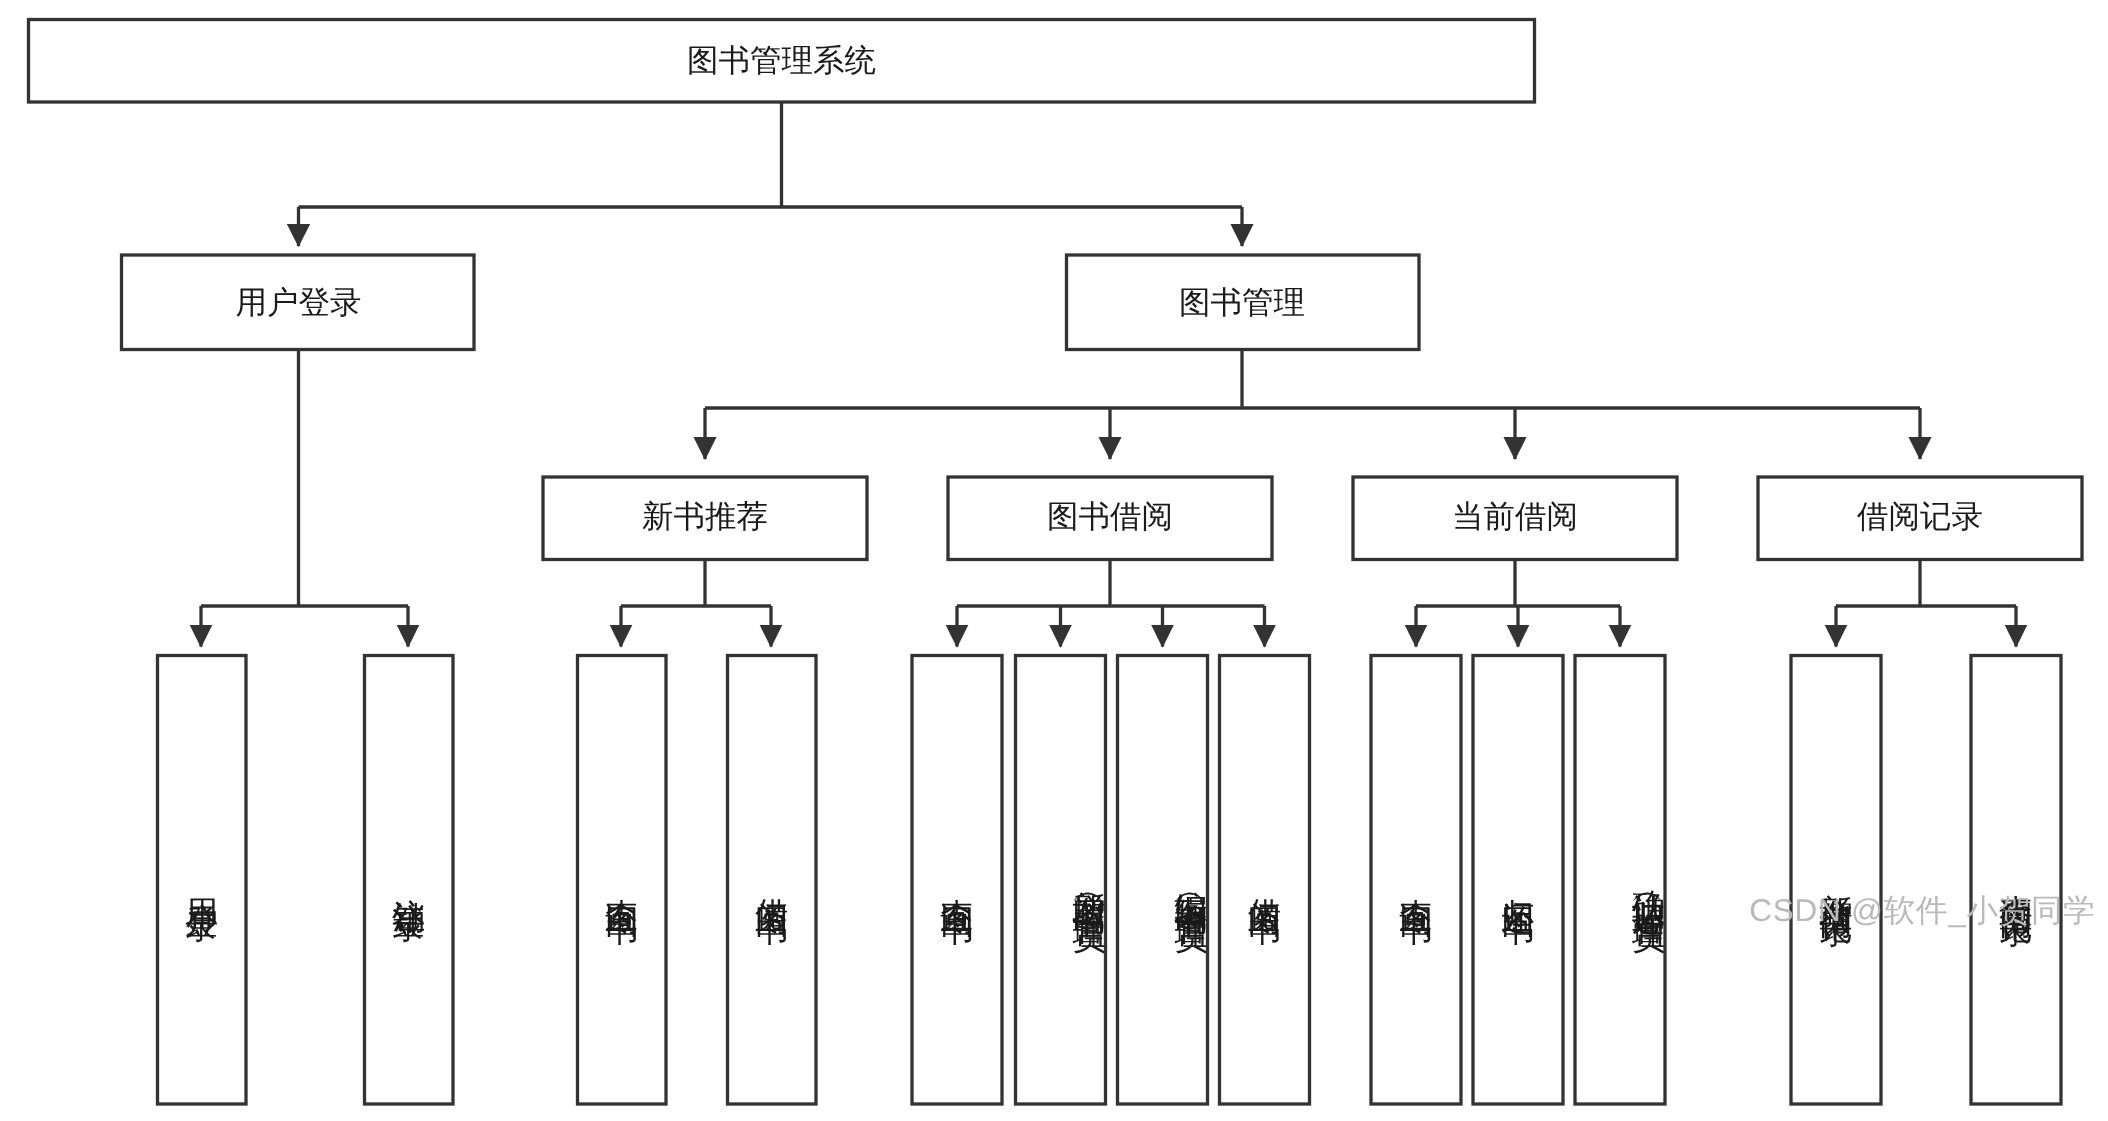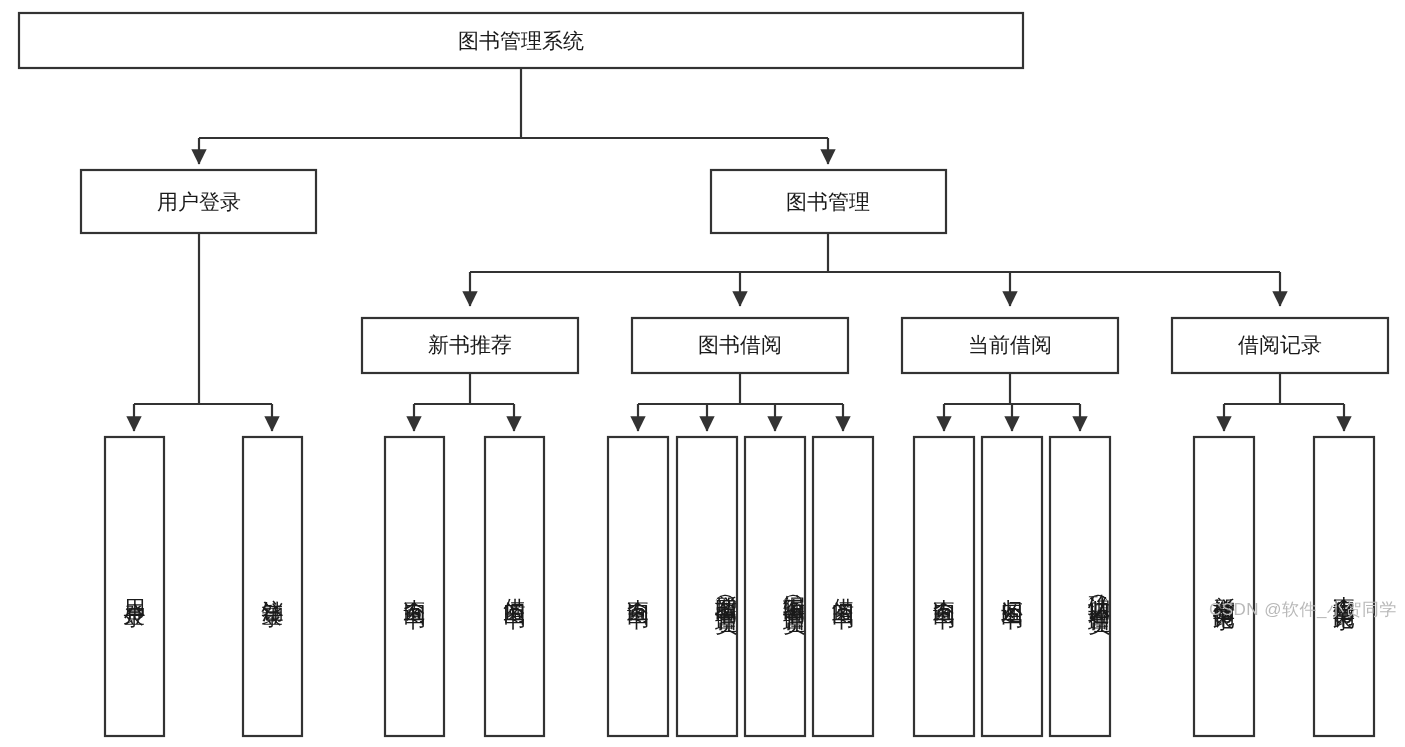--- a/index.html
+++ b/index.html
@@ -63,21 +63,21 @@
     text-align: center;
     letter-spacing: 3px;
     white-space: nowrap;
     pointer-events: none;
   }
   .watermark {
     position: absolute;
     right: 8px;
     bottom: 4px;
     font-family: "Liberation Sans", "DejaVu Sans", sans-serif;
-    font-size: 17px;
+    font-size: 21px;
     color: #b9b9b9;
     letter-spacing: 0.5px;
     white-space: nowrap;
   }
 </style>
 </head>
 <body>
 
 <div id="diagram-root">
 

